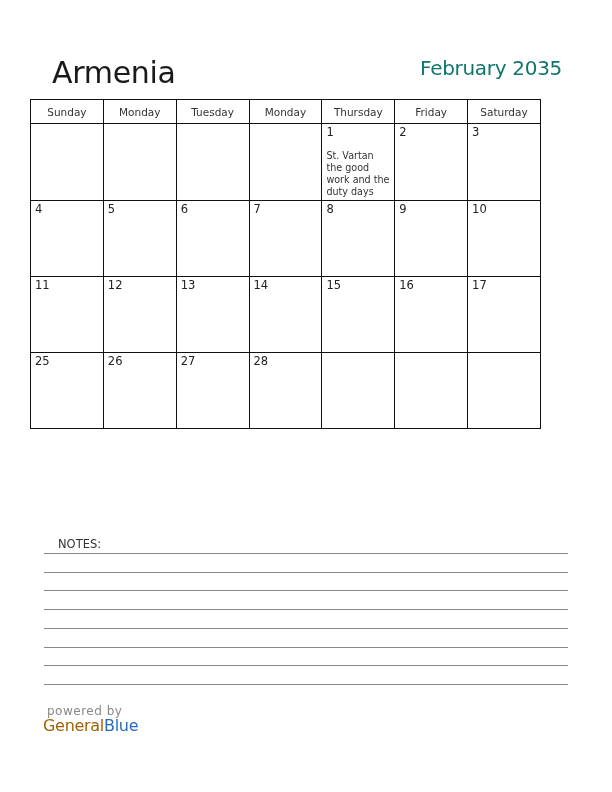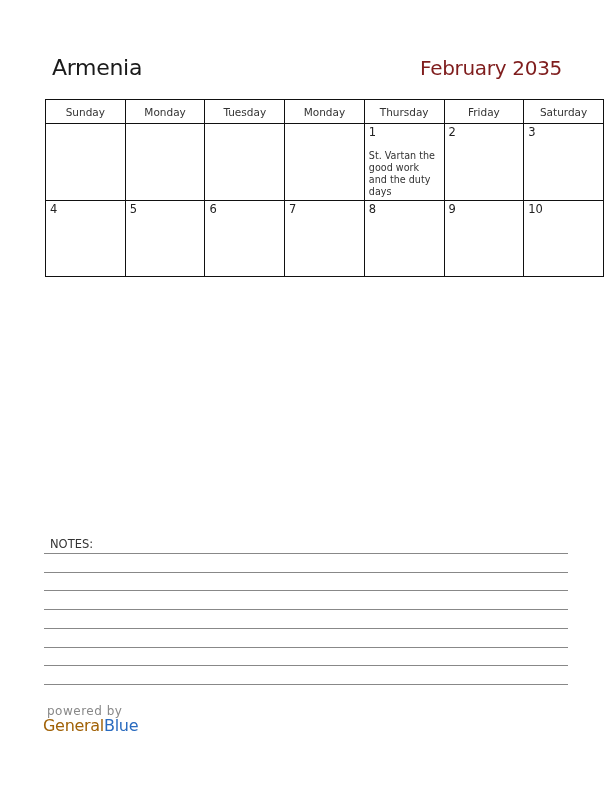--- a/index.html
+++ b/index.html
@@ -1,26 +1,26 @@
 <!DOCTYPE html>
 <html><head>
 <meta charset="utf-8">
 <style>
   html, body { margin: 0; padding: 0; background: #ffffff; }
   body { width: 612px; height: 792px; position: relative; overflow: hidden;
          font-family: "DejaVu Sans", sans-serif; color: #222; }
-  .title-left { position: absolute; left: 52px; top: 55px; font-size: 22px; font-weight: normal; letter-spacing: -0.3px; color: #1a1a1a; }
-  .title-right { position: absolute; right: 50px; top: 56px; font-size: 20px; color: #7f1d1d; letter-spacing: -0.3px; }
-  table.cal { position: absolute; left: 45px; top: 99px; width: 559px; border-collapse: collapse; table-layout: fixed; }
+  .title-left { position: absolute; left: 52px; top: 55px; font-size: 30px; font-weight: normal; letter-spacing: -0.3px; color: #1a1a1a; }
+  .title-right { position: absolute; right: 50px; top: 56px; font-size: 20px; color: #0f766e; letter-spacing: -0.3px; }
+  table.cal { position: absolute; left: 30px; top: 99px; width: 511px; border-collapse: collapse; table-layout: fixed; }
   table.cal th, table.cal td { border: 1.3px solid #111; }
   table.cal th { height: 23px; font-size: 10.5px; font-weight: normal; color: #333; text-align: center; padding: 0; }
   table.cal td { height: 76px; vertical-align: top; padding: 2px 4px; box-sizing: border-box; }
   .daynum { font-size: 11.5px; color: #222; line-height: 13px; display: block; }
   .event { font-size: 9.6px; color: #333; line-height: 12px; display: block; margin-top: 11px; }
-  .notes-label { position: absolute; left: 50px; top: 537px; font-size: 11.5px; color: #333; }
+  .notes-label { position: absolute; left: 58px; top: 537px; font-size: 11.5px; color: #333; }
   .note-line { position: absolute; left: 44px; width: 524px; height: 0; border-top: 1px solid #888; }
   .powered { position: absolute; left: 47px; top: 704px; font-size: 12px; color: #888; letter-spacing: 0.5px; }
   .brand { position: absolute; left: 43px; top: 716px; font-size: 16px; letter-spacing: -0.3px; }
   .brand .g { color: #a16207; }
   .brand .b { color: #2a6bbf; }
 </style>
 </head>
 <body>
 
 <div>
@@ -81,20 +81,66 @@
         <td>
           <span class="daynum">8</span>
         </td>
         <td>
           <span class="daynum">9</span>
         </td>
         <td>
           <span class="daynum">10</span>
         </td>
       </tr>
+      <tr>
+        <td>
+          <span class="daynum">11</span>
+        </td>
+        <td>
+          <span class="daynum">12</span>
+        </td>
+        <td>
+          <span class="daynum">13</span>
+        </td>
+        <td>
+          <span class="daynum">14</span>
+        </td>
+        <td>
+          <span class="daynum">15</span>
+        </td>
+        <td>
+          <span class="daynum">16</span>
+        </td>
+        <td>
+          <span class="daynum">17</span>
+        </td>
+      </tr>
+      <tr>
+        <td>
+          <span class="daynum">25</span>
+        </td>
+        <td>
+          <span class="daynum">26</span>
+        </td>
+        <td>
+          <span class="daynum">27</span>
+        </td>
+        <td>
+          <span class="daynum">28</span>
+        </td>
+        <td>
+          <span class="daynum"></span>
+        </td>
+        <td>
+          <span class="daynum"></span>
+        </td>
+        <td>
+          <span class="daynum"></span>
+        </td>
+      </tr>
     </tbody>
 </table>
 
 <div class="notes-label">NOTES:</div>
 <div id="notes-lines">
     <div class="note-line" style="top: 553px;"></div>
     <div class="note-line" style="top: 571.7px;"></div>
     <div class="note-line" style="top: 590.4px;"></div>
     <div class="note-line" style="top: 609.1px;"></div>
     <div class="note-line" style="top: 627.8px;"></div>

